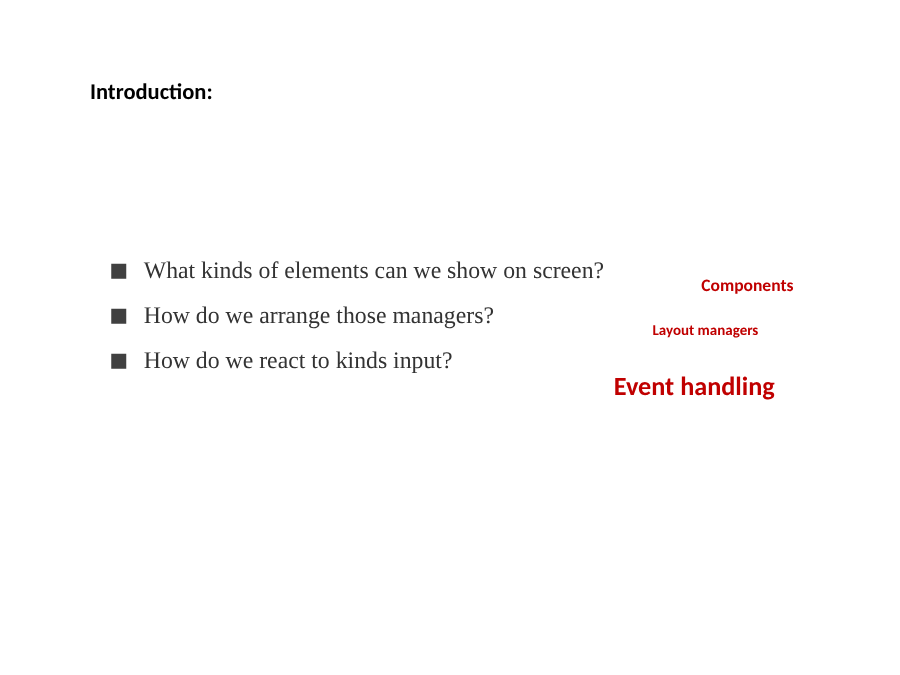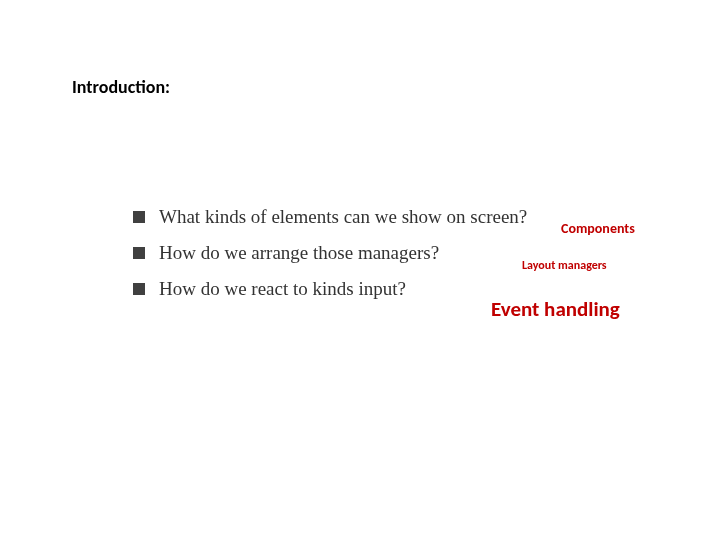--- a/index.html
+++ b/index.html
@@ -9,36 +9,35 @@
     }
     body {
       width: 720px;
       height: 540px;
       background: #ffffff;
       font-family: Calibri, Arial, sans-serif;
       position: relative;
     }
     .heading {
       position: absolute;
-      top: 76px;
+      top: 62px;
       left: 72px;
       font-size: 18px;
       font-weight: bold;
       color: #000;
     }
     .bullet-list {
       position: absolute;
       top: 206px;
       left: 89px;
     }
     .bullet-row {
       display: flex;
       align-items: center;
       margin-bottom: 14px;
-      margin-left: 44px;
     }
     .bullet-marker {
       width: 12px;
       height: 12px;
       background: #404040;
       margin-right: 14px;
       flex-shrink: 0;
     }
     .bullet-text {
       font-family: Georgia, 'Times New Roman', serif;

